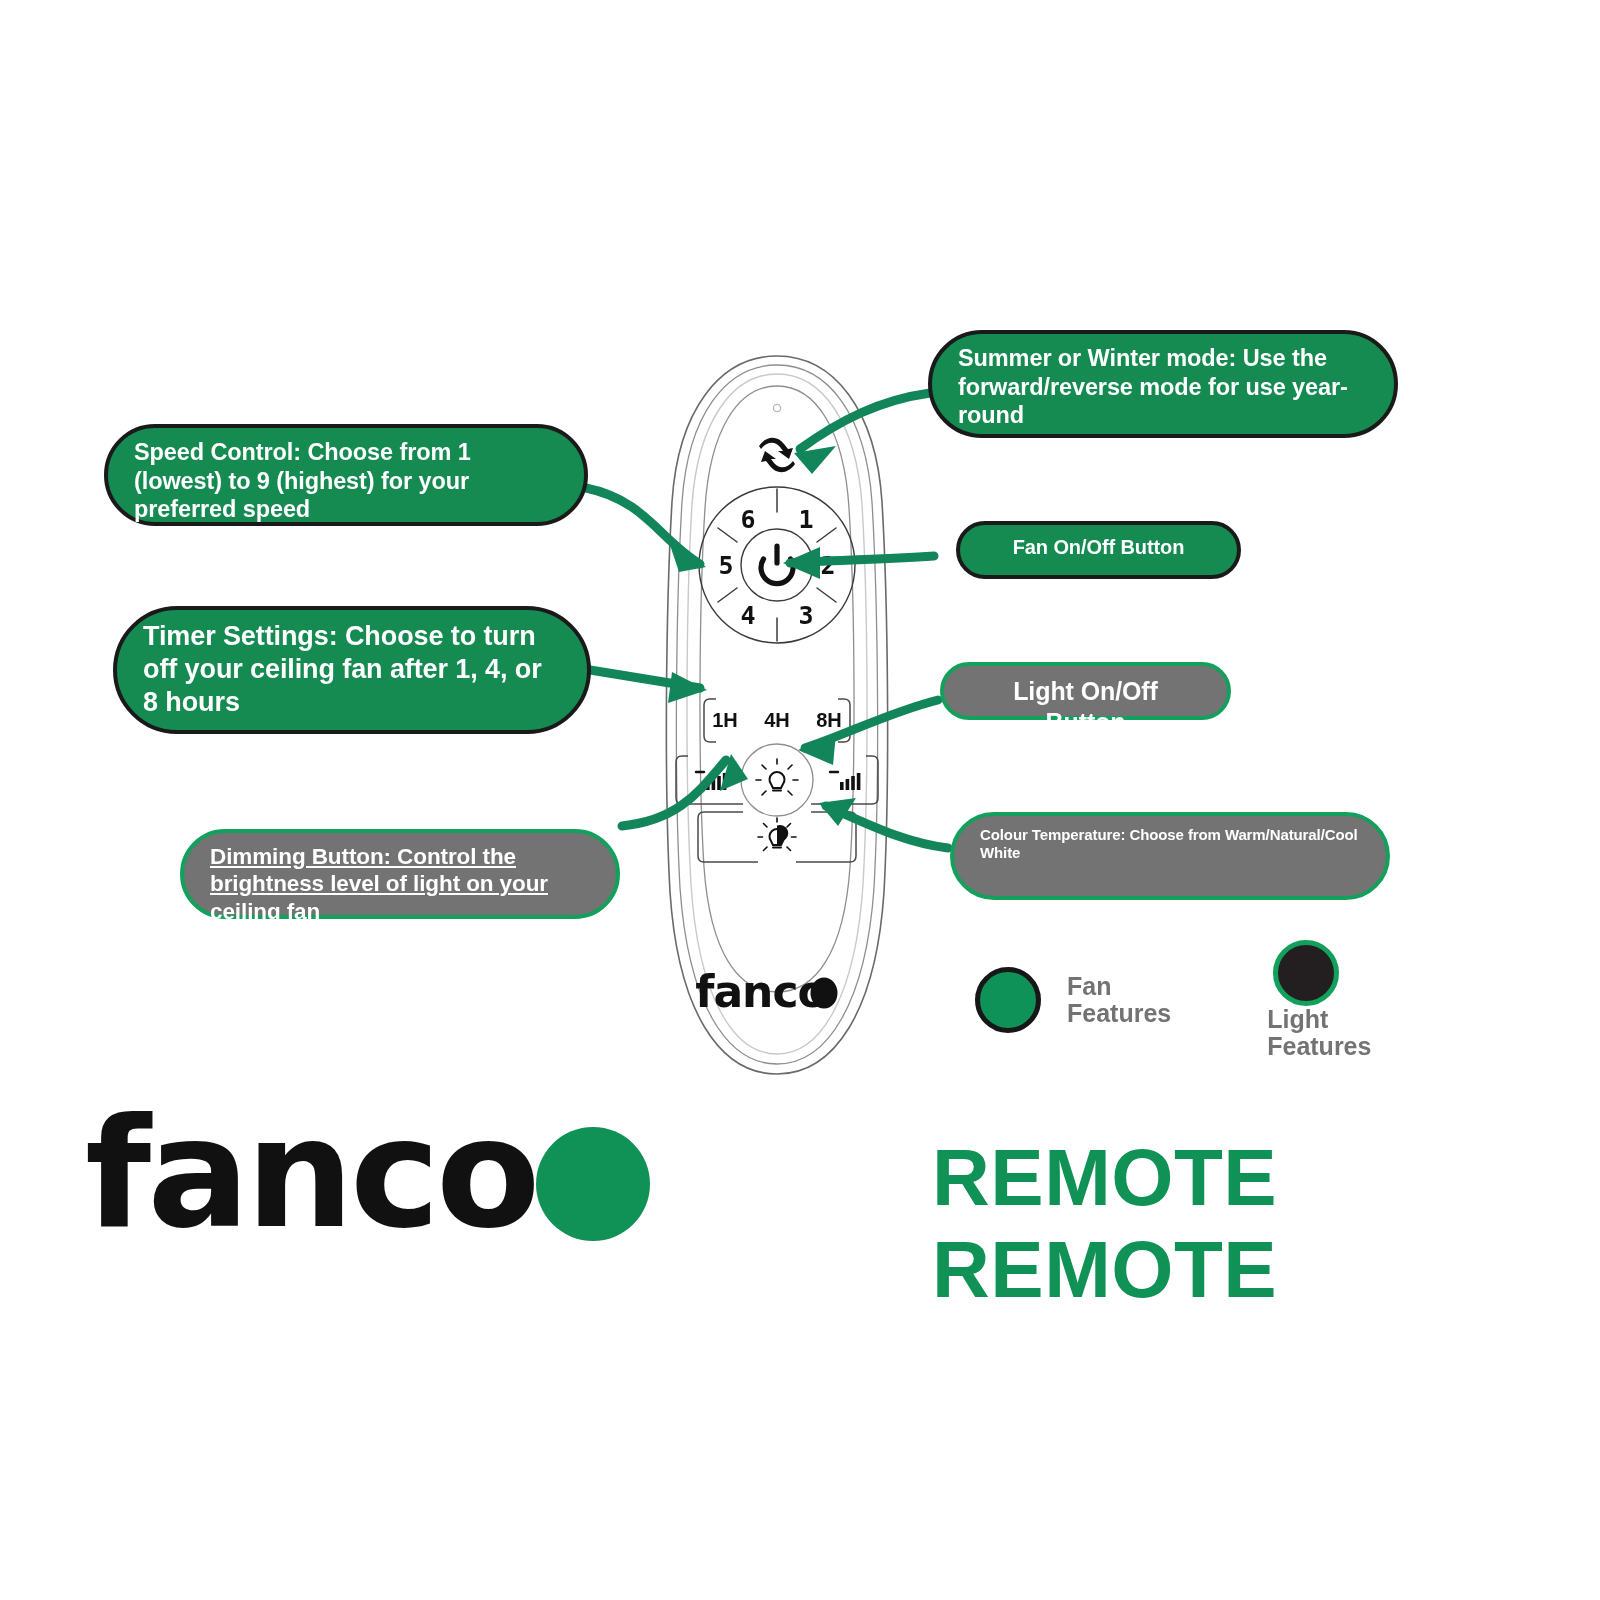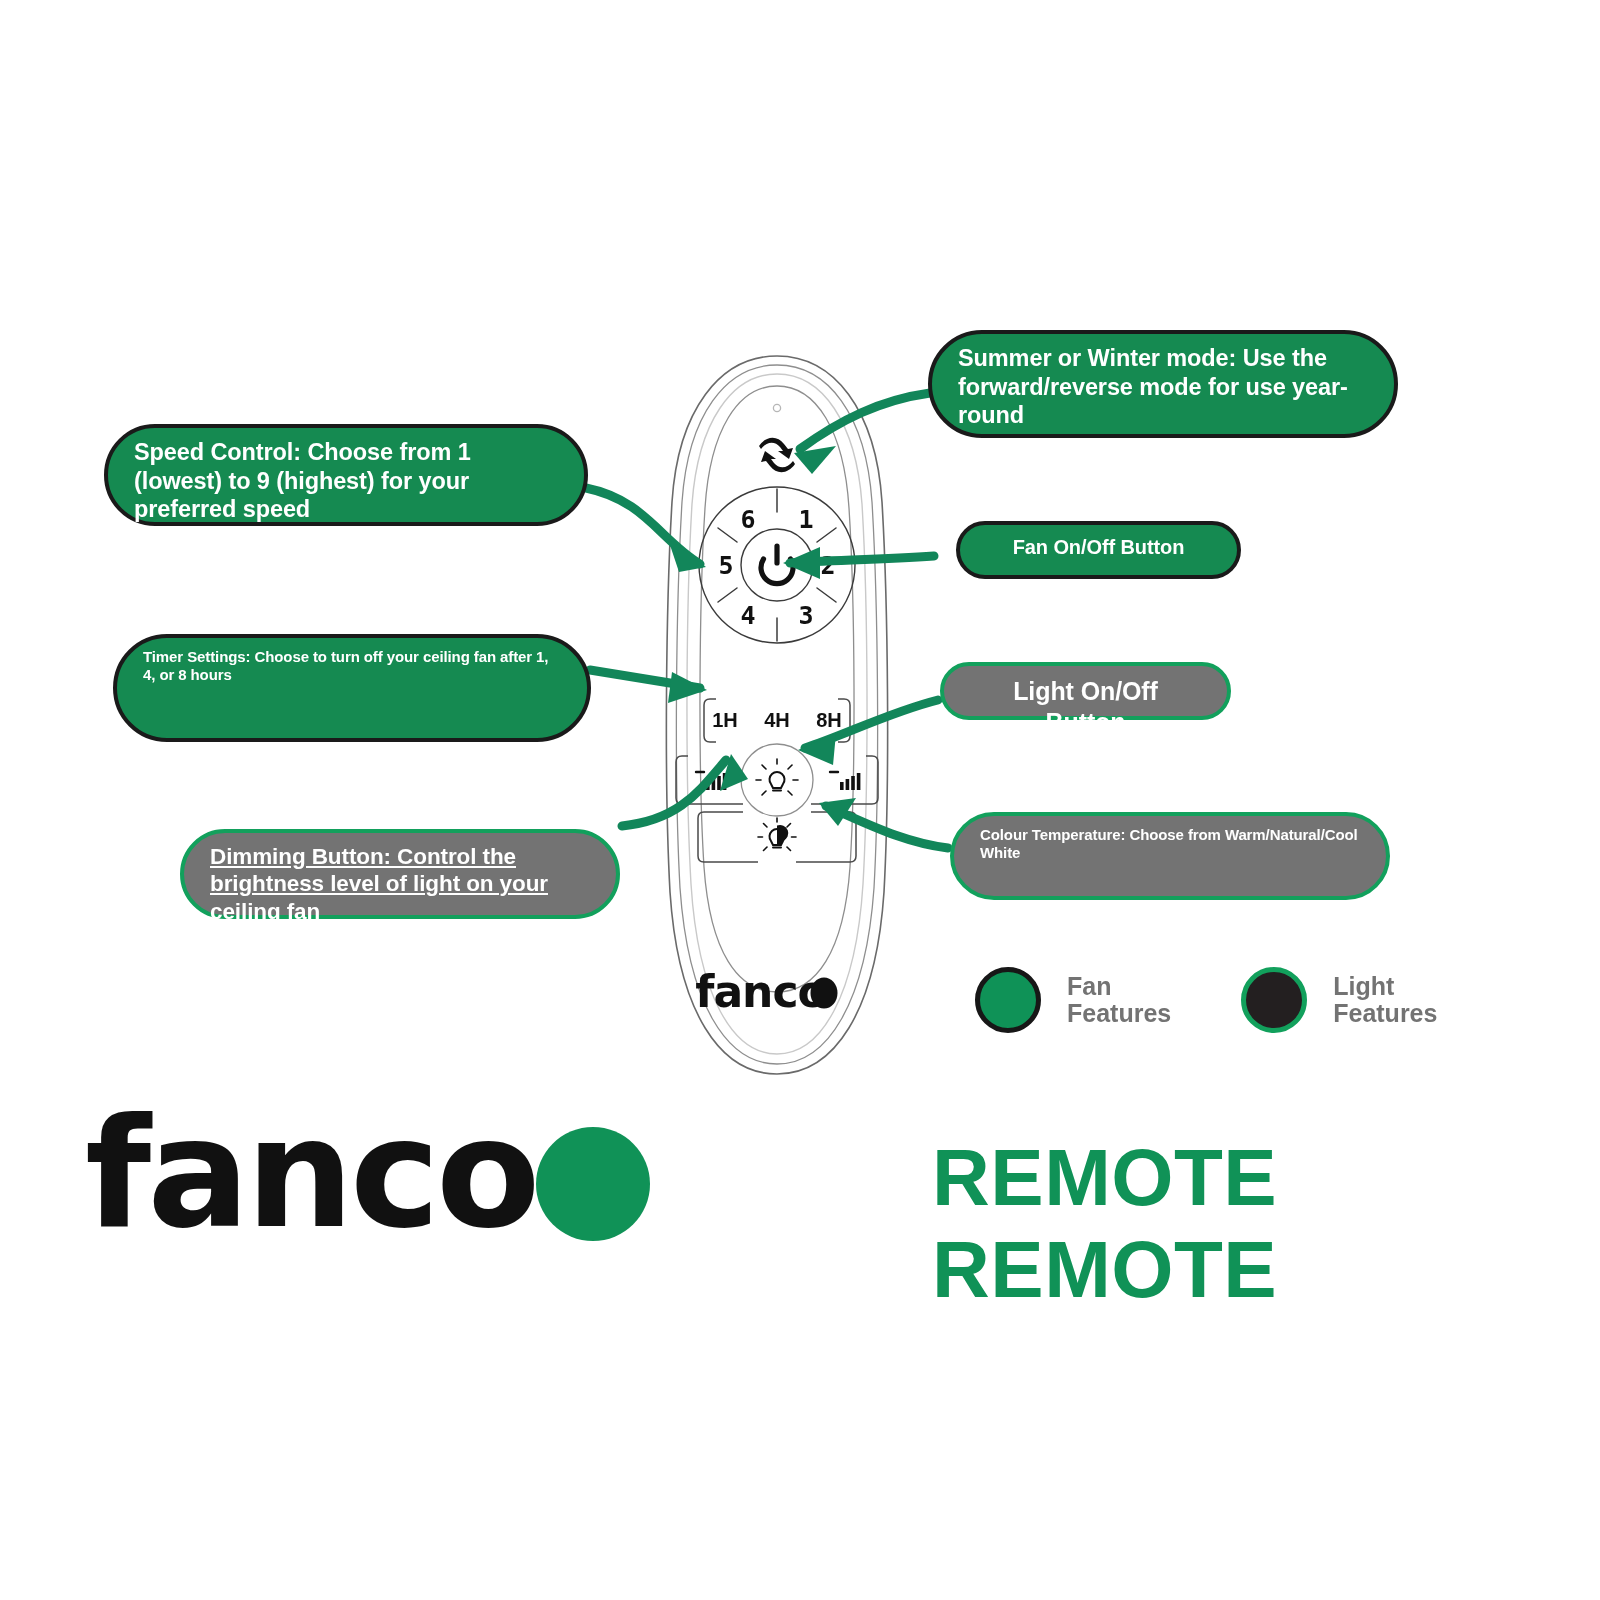--- a/index.html
+++ b/index.html
@@ -23,21 +23,21 @@
     padding:10px 26px;
     z-index:40;
   }
   .callout.green{background:#158a51;border:4px solid #1a1a1a;}
   .callout.black{background:#231f20;border:4px solid #11measure;}
   .callout.black{background:#737373;border:4px solid #12a05c;}
   .callout .txt{display:block;width:100%;}
 
   
   #c-speed   {left:104px; top:424px;  width:484px; height:102px; font-size:23.5px;}
-  #c-timer   {left:113px; top:634px;  width:478px; height:108px; font-size:15px;}
+  #c-timer   {left:113px; top:606px;  width:478px; height:128px; font-size:27px;}
   #c-dim     {left:180px; top:829px;  width:440px; height:90px;  font-size:22.5px;text-decoration:underline;}
   #c-summer  {left:928px; top:330px;  width:470px; height:108px; font-size:23.5px;}
   #c-fanon   {left:956px; top:521px;  width:285px; height:58px;  font-size:20px;}
   #c-lighton {left:940px; top:662px;  width:291px; height:58px;  font-size:25px;}
   #c-colour  {left:950px; top:812px;  width:440px; height:88px;  font-size:15px;}
   #c-fanon .txt,#c-lighton .txt{text-align:center;}
 
   
   #arrows{position:absolute;left:0;top:0;width:1600px;height:1600px;z-index:35;pointer-events:none;}
 
@@ -47,21 +47,21 @@
   
   #legend{position:absolute;left:975px;top:955px;width:400px;height:90px;z-index:45;display:flex;align-items:center;}
   .legend-item{display:flex;align-items:center;}
   .legend-dot{width:56px;height:56px;border-radius:50%;flex:0 0 auto;}
   .legend-dot.fan{background:#0f9257;border:5px solid #171717;}
   .legend-dot.light{background:#231f20;border:5px solid #12a05c;}
   .legend-label{
     margin-left:26px;font-weight:bold;font-size:25px;line-height:1.07;color:#737373;
     white-space:pre-line;
   }
-  #legend-light-wrap{margin-left:70px;}
+  #legend-light-wrap{margin-left:70px;flex-direction:column;}
 
   
   #brand{position:absolute;left:85px;top:1098px;width:570px;height:160px;z-index:45;}
   #guide{
     position:absolute;left:932px;top:1132px;z-index:45;
     font-size:80px;font-weight:bold;color:#109257;letter-spacing:0.5px;
     font-family:"Liberation Sans", sans-serif;
   }
 </style>
 </head>

